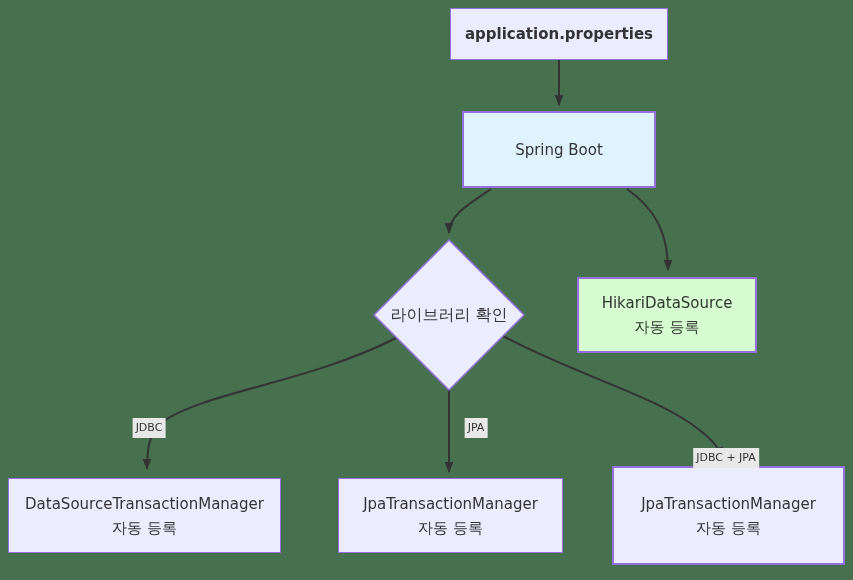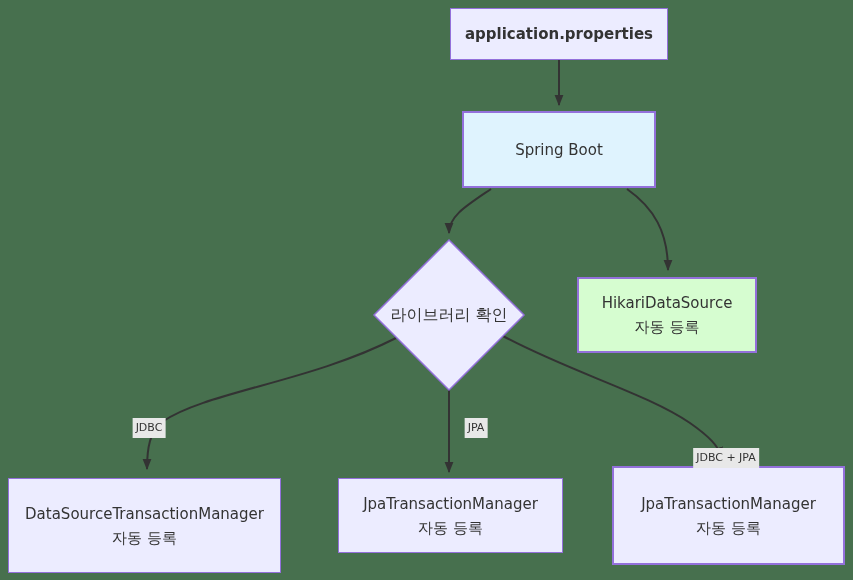--- a/index.html
+++ b/index.html
@@ -108,21 +108,21 @@
 
   <div class="diamond-label">
     <span>라이브러리 확인</span>
   </div>
 
   <div class="node styled hikari" style="left:577px; top:277px; width:180px; height:76px;">
     <span>HikariDataSource</span>
     <span>자동 등록</span>
   </div>
 
-  <div class="node" style="left:8px; top:478px; width:273px; height:95px;">
+  <div class="node" style="left:8px; top:478px; width:273px; height:75px;">
     <span>DataSourceTransactionManager</span>
     <span>자동 등록</span>
   </div>
 
   <div class="node" style="left:338px; top:478px; width:225px; height:75px;">
     <span>JpaTransactionManager</span>
     <span>자동 등록</span>
   </div>
 
   <div class="node styled" style="left:612px; top:466px; width:233px; height:99px;">

